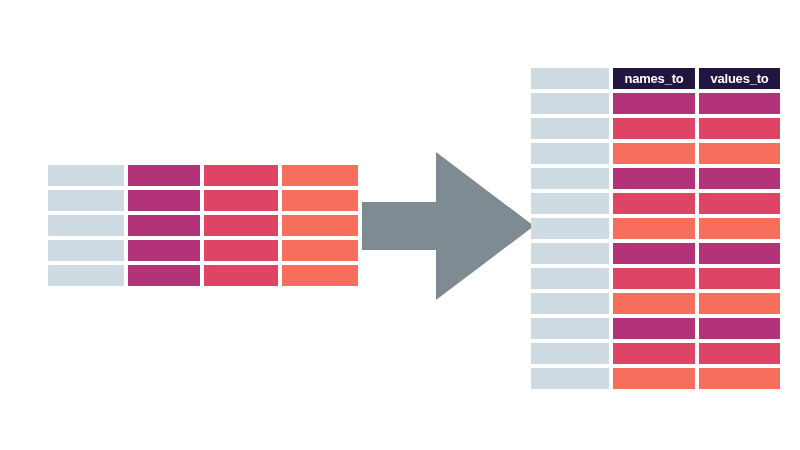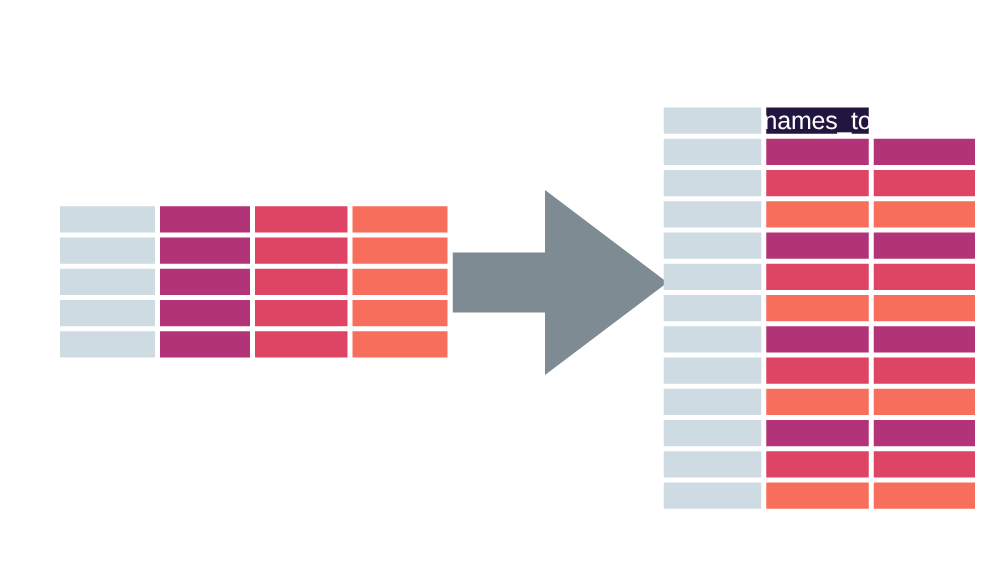--- a/index.html
+++ b/index.html
@@ -62,26 +62,25 @@
   #long-table .cell:last-child { margin-right: 0; }
   #long-table .c0 { width: 78px; }
   #long-table .c1 { width: 82px; }
   #long-table .c2 { width: 81px; }
 
   .hdr {
     display: flex;
     align-items: center;
     justify-content: center;
     color: #ffffff;
-    font-size: 20px;
-    font-weight: normal;
+    font-size: 13px;
+    font-weight: bold;
     letter-spacing: -0.2px;
     line-height: 1;
     white-space: nowrap;
-    margin-top: 18px;
   }
   .hdr-blank {
     
   }
 
   
   #pivot-arrow {
     position: absolute;
     left: 362px;
     top: 152px;
@@ -153,20 +152,21 @@
   <div id="pivot-arrow">
     <svg viewBox="0 0 172 148" xmlns="http://www.w3.org/2000/svg">
       <polygon points="0,50 74,50 74,0 172,74 74,148 74,98 0,98" fill="#7E8B92"></polygon>
     </svg>
   </div>
 
   <div class="table-block" id="long-table">
       <div class="trow">
         <div class="cell c0 hdr hdr-blank" style="background: rgb(206, 219, 227); color: rgb(255, 255, 255);"></div>
         <div class="cell c1 hdr" style="background: rgb(34, 22, 64); color: rgb(255, 255, 255);">names_to</div>
+        <div class="cell c2 hdr" style="background: rgb(34, 22, 64); color: rgb(255, 255, 255);">values_to</div>
       </div>
       <div class="trow">
         <div class="cell c0" style="background: rgb(206, 219, 227);"></div>
         <div class="cell c1" style="background: rgb(178, 51, 119);"></div>
         <div class="cell c2" style="background: rgb(178, 51, 119);"></div>
       </div>
       <div class="trow">
         <div class="cell c0" style="background: rgb(206, 219, 227);"></div>
         <div class="cell c1" style="background: rgb(222, 68, 99);"></div>
         <div class="cell c2" style="background: rgb(222, 68, 99);"></div>

